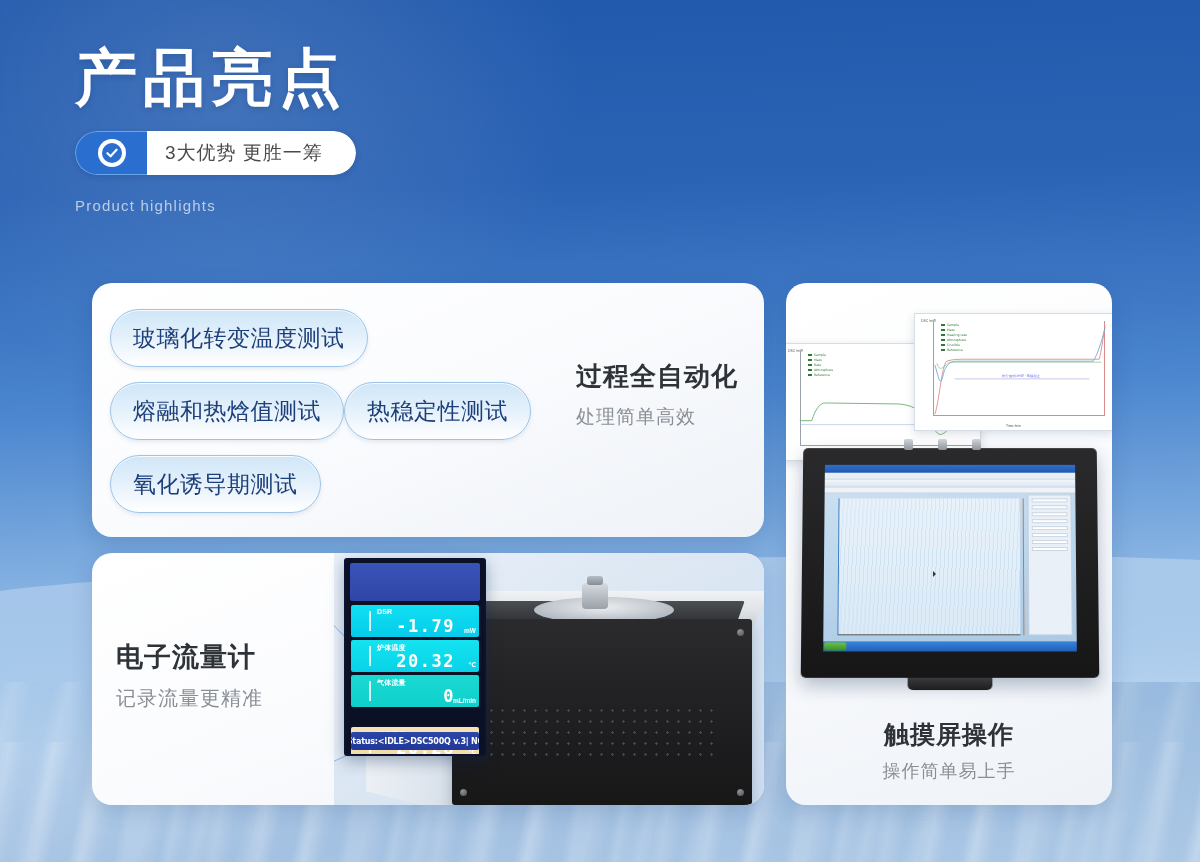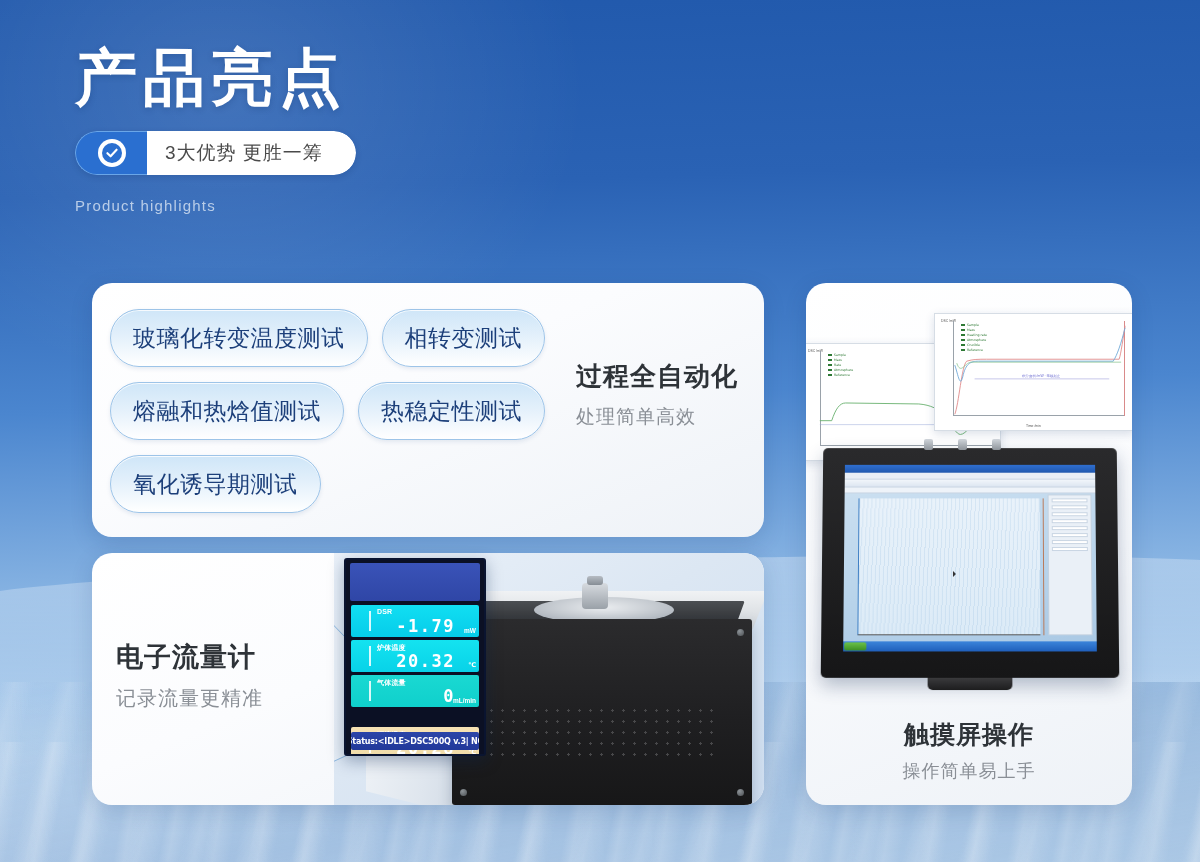--- a/index.html
+++ b/index.html
@@ -79,25 +79,25 @@
   }
 
   
   .card {
     position: absolute; border-radius: 20px; overflow: hidden;
     background: linear-gradient(158deg, #ffffff 0%, #fbfcfe 42%, #eef2f7 100%);
     box-shadow: 0 6px 22px rgba(18,52,104,.16);
   }
   #card-features { left: 92px; top: 283px; width: 672px; height: 254px; }
   #card-flow     { left: 92px; top: 553px; width: 672px; height: 252px; }
-  #card-touch    { left: 806px; top: 283px; width: 326px; height: 522px; }
+  #card-touch    { left: 786px; top: 283px; width: 326px; height: 522px; }
 
   
   .pill-wrap { position: absolute; left: 18px; top: 26px; width: 460px; }
-  .pill-row { display: flex; gap: 14px; margin-bottom: 15px; }
+  .pill-row { display: flex; gap: 0; margin-bottom: 15px; }
   .pill {
     height: 58px; display: flex; align-items: center; justify-content: center;
     padding: 0 22px; border-radius: 29px;
     border: 1px solid #9dc4e8;
     background: linear-gradient(180deg, #cfe6f8 0%, #e3f0fb 46%, #ffffff 100%);
     color: #1c3f7a; font-size: 23px; letter-spacing: .5px; white-space: nowrap;
     box-shadow: 0 2px 4px rgba(30,70,130,.10), inset 0 1px 0 rgba(255,255,255,.8);
   }
   .feat-caption {
     position: absolute; right: 26px; top: 76px; text-align: left;
@@ -321,21 +321,20 @@
       <div class="badge-right">3大优势 更胜一筹</div>
     </div>
 
     <div class="subtitle-en">Product highlights</div>
   </div>
 
   <div class="card" id="card-features">
     <div class="pill-wrap">
       <div class="pill-row">
         <div class="pill">玻璃化转变温度测试</div>
-        <div class="pill">相转变测试</div>
       </div>
       <div class="pill-row">
         <div class="pill">熔融和热焓值测试</div>
         <div class="pill">热稳定性测试</div>
       </div>
       <div class="pill-row">
         <div class="pill">氧化诱导期测试</div>
       </div>
     </div>
 

